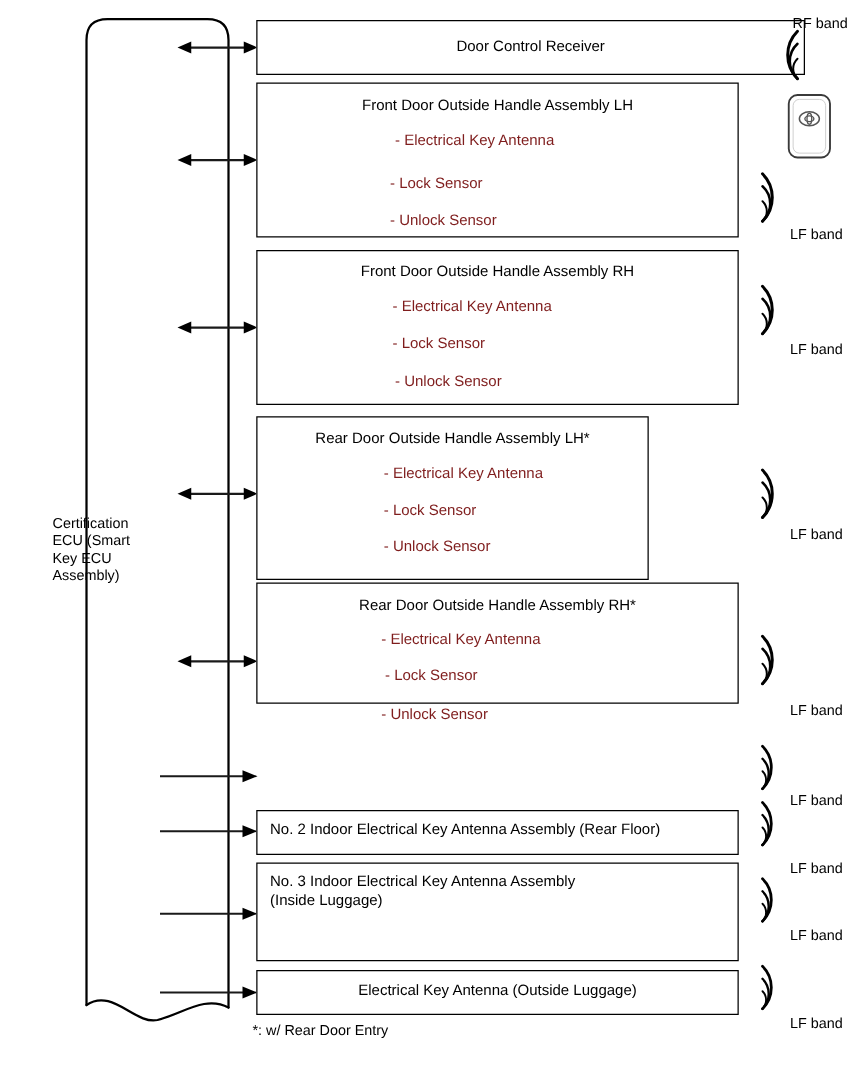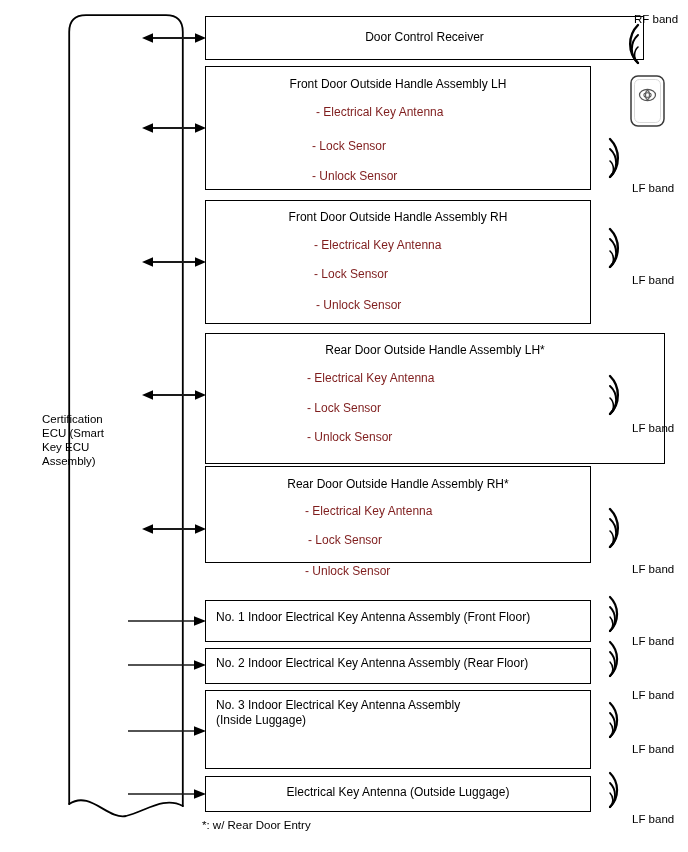--- a/index.html
+++ b/index.html
@@ -183,37 +183,34 @@
     <div class="bullet" style="left:106px; top:102px;">- Unlock Sensor</div>
   </div>
 
   <div class="box" style="left:205px; top:200px; width:386px; height:124px;">
     <div class="box-title" style="top:9px;">Front Door Outside Handle Assembly RH</div>
     <div class="bullet" style="left:108px; top:37px;">- Electrical Key Antenna</div>
     <div class="bullet" style="left:108px; top:66px;">- Lock Sensor</div>
     <div class="bullet" style="left:110px; top:97px;">- Unlock Sensor</div>
   </div>
 
-  <div class="box" style="left:205px; top:333px; width:460px; height:131px;">
+  <div class="box" style="left:205px; top:333px; width:314px; height:131px;">
     <div class="box-title" style="top:9px;">Rear Door Outside Handle Assembly LH*</div>
     <div class="bullet" style="left:101px; top:37px;">- Electrical Key Antenna</div>
     <div class="bullet" style="left:101px; top:67px;">- Lock Sensor</div>
     <div class="bullet" style="left:101px; top:96px;">- Unlock Sensor</div>
   </div>
 
   <div class="box" style="left:205px; top:466px; width:386px; height:97px;">
     <div class="box-title" style="top:10px;">Rear Door Outside Handle Assembly RH*</div>
     <div class="bullet" style="left:99px; top:37px;">- Electrical Key Antenna</div>
     <div class="bullet" style="left:102px; top:66px;">- Lock Sensor</div>
     <div class="bullet" style="left:99px; top:97px;">- Unlock Sensor</div>
   </div>
 
-  <div class="box" style="left:205px; top:600px; width:386px; height:42px;">
-    <div class="box-title left-align" style="top:9px;">No. 1 Indoor Electrical Key Antenna Assembly (Front Floor)</div>
-  </div>
 
   <div class="box" style="left:205px; top:648px; width:386px; height:36px;">
     <div class="box-title left-align" style="top:7px;">No. 2 Indoor Electrical Key Antenna Assembly (Rear Floor)</div>
   </div>
 
   <div class="box" style="left:205px; top:690px; width:386px; height:79px;">
     <div class="box-title left-align" style="top:7px;">No. 3 Indoor Electrical Key Antenna Assembly
 (Inside Luggage)</div>
   </div>
 

